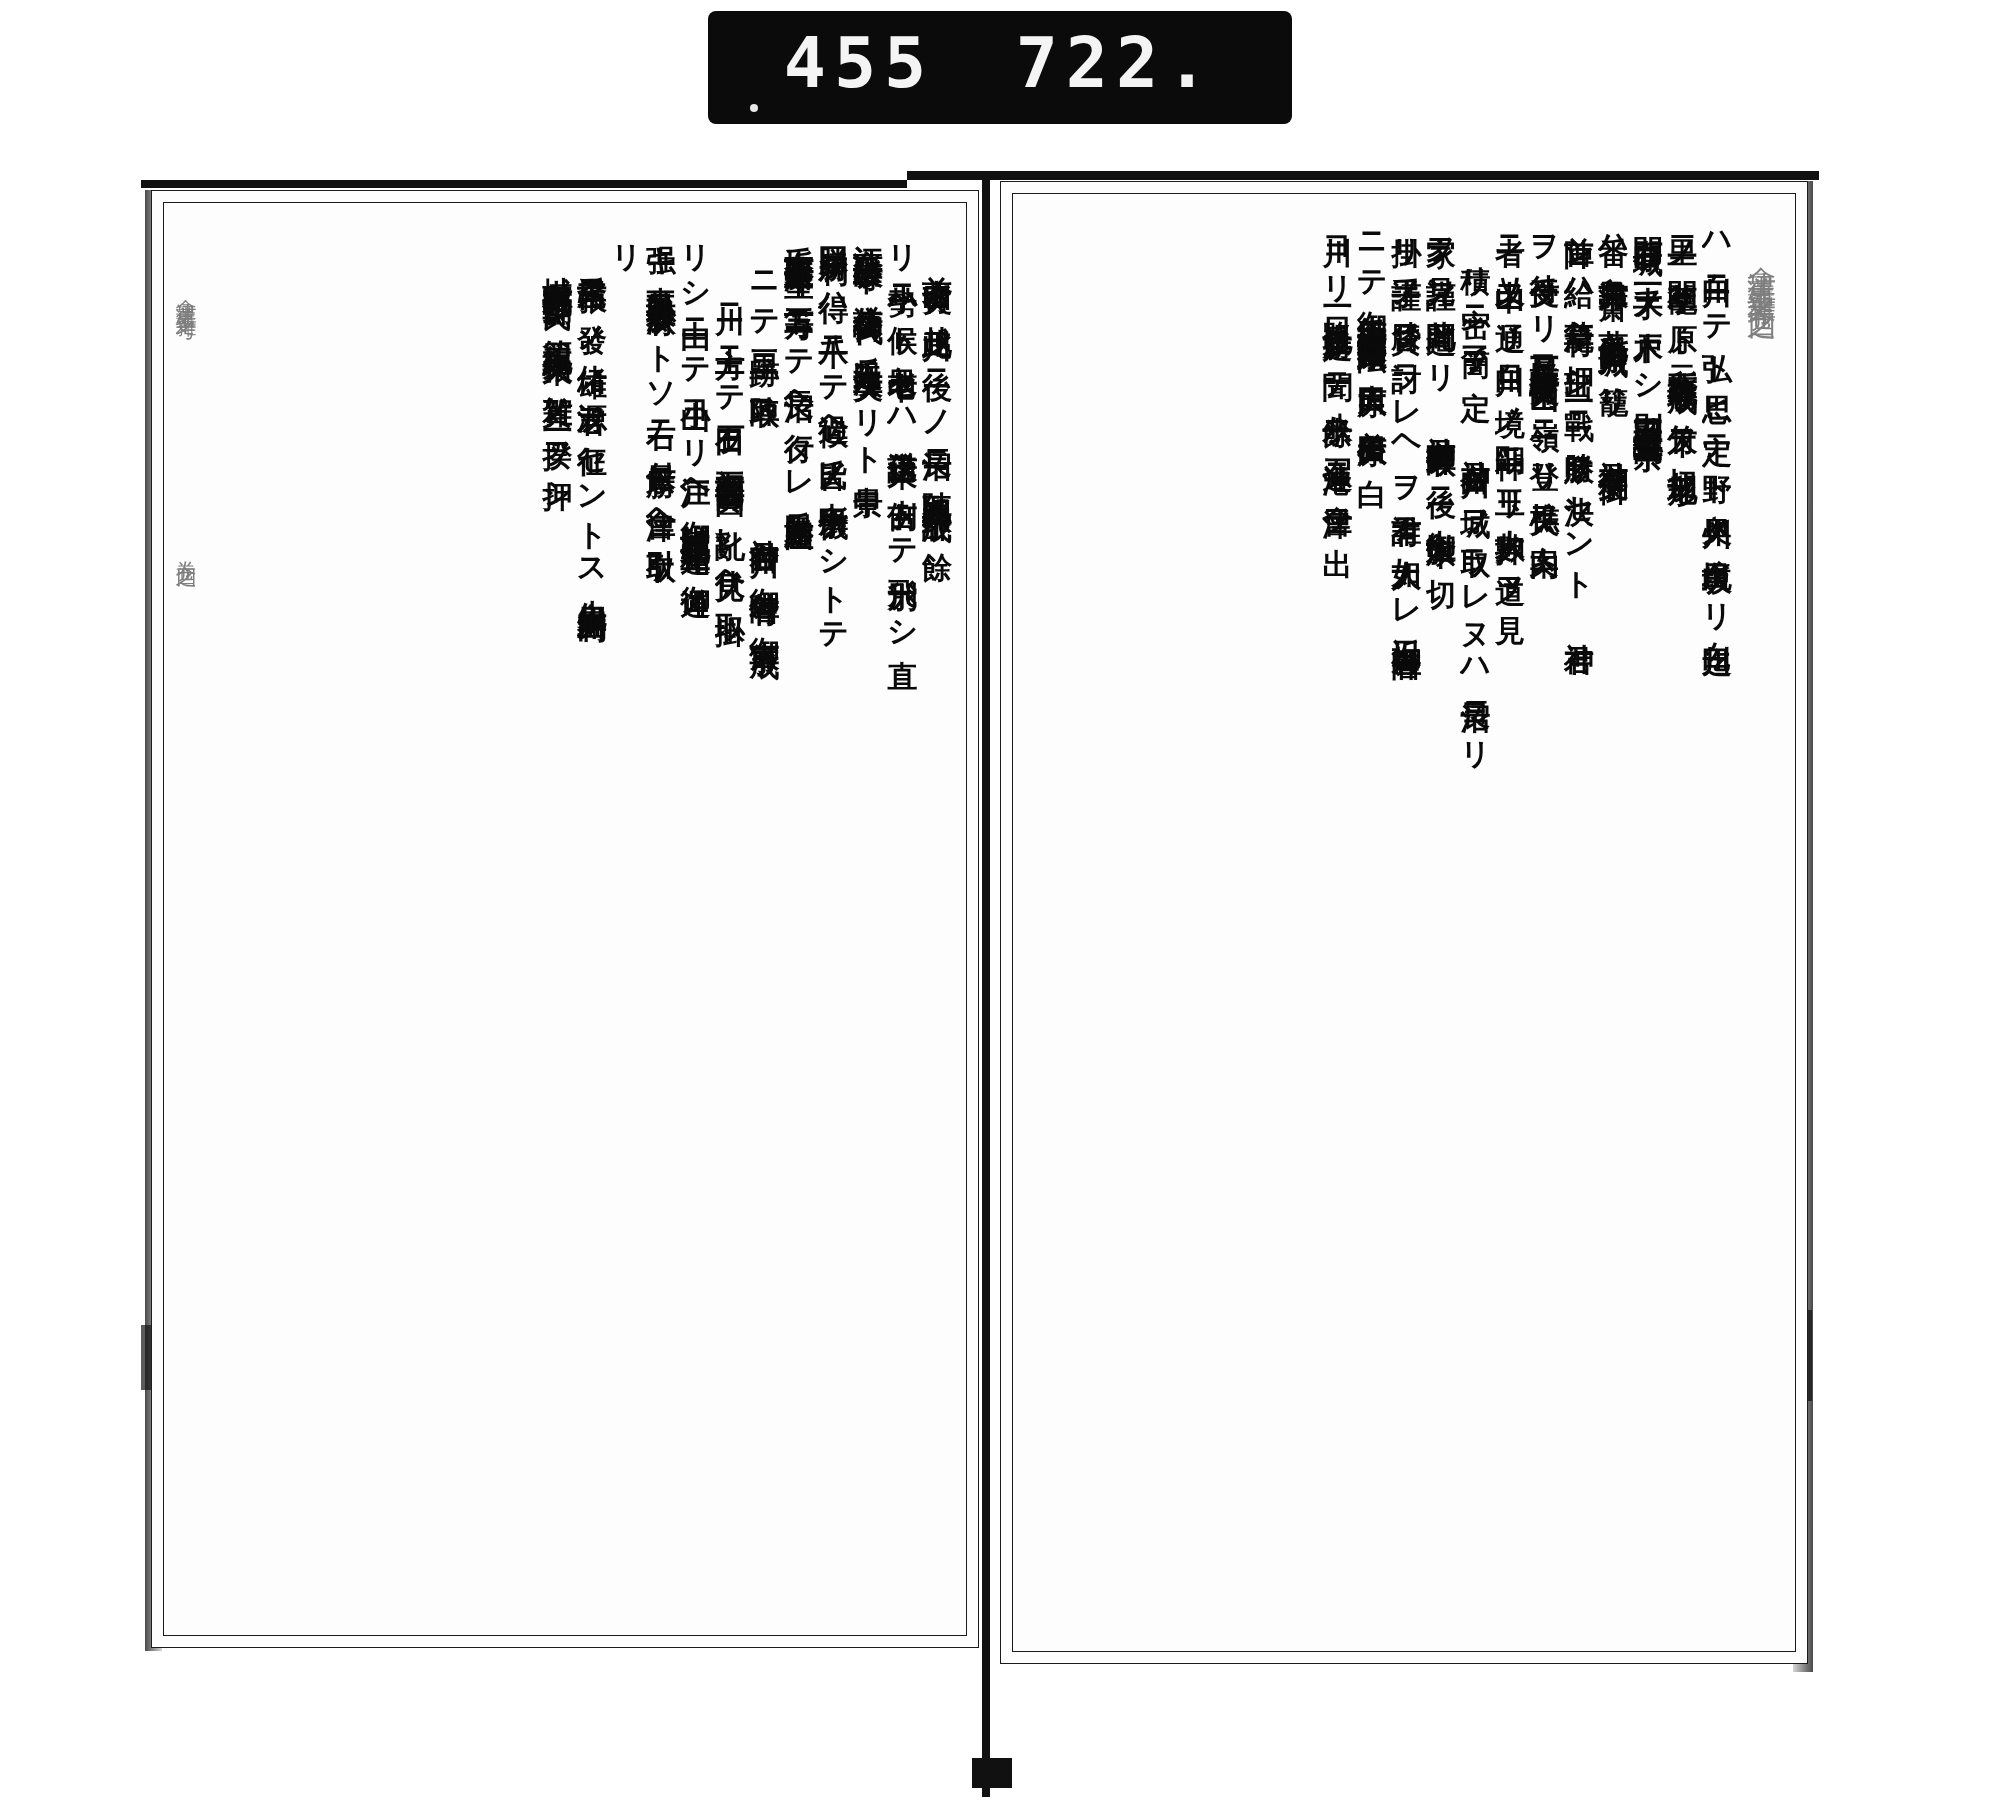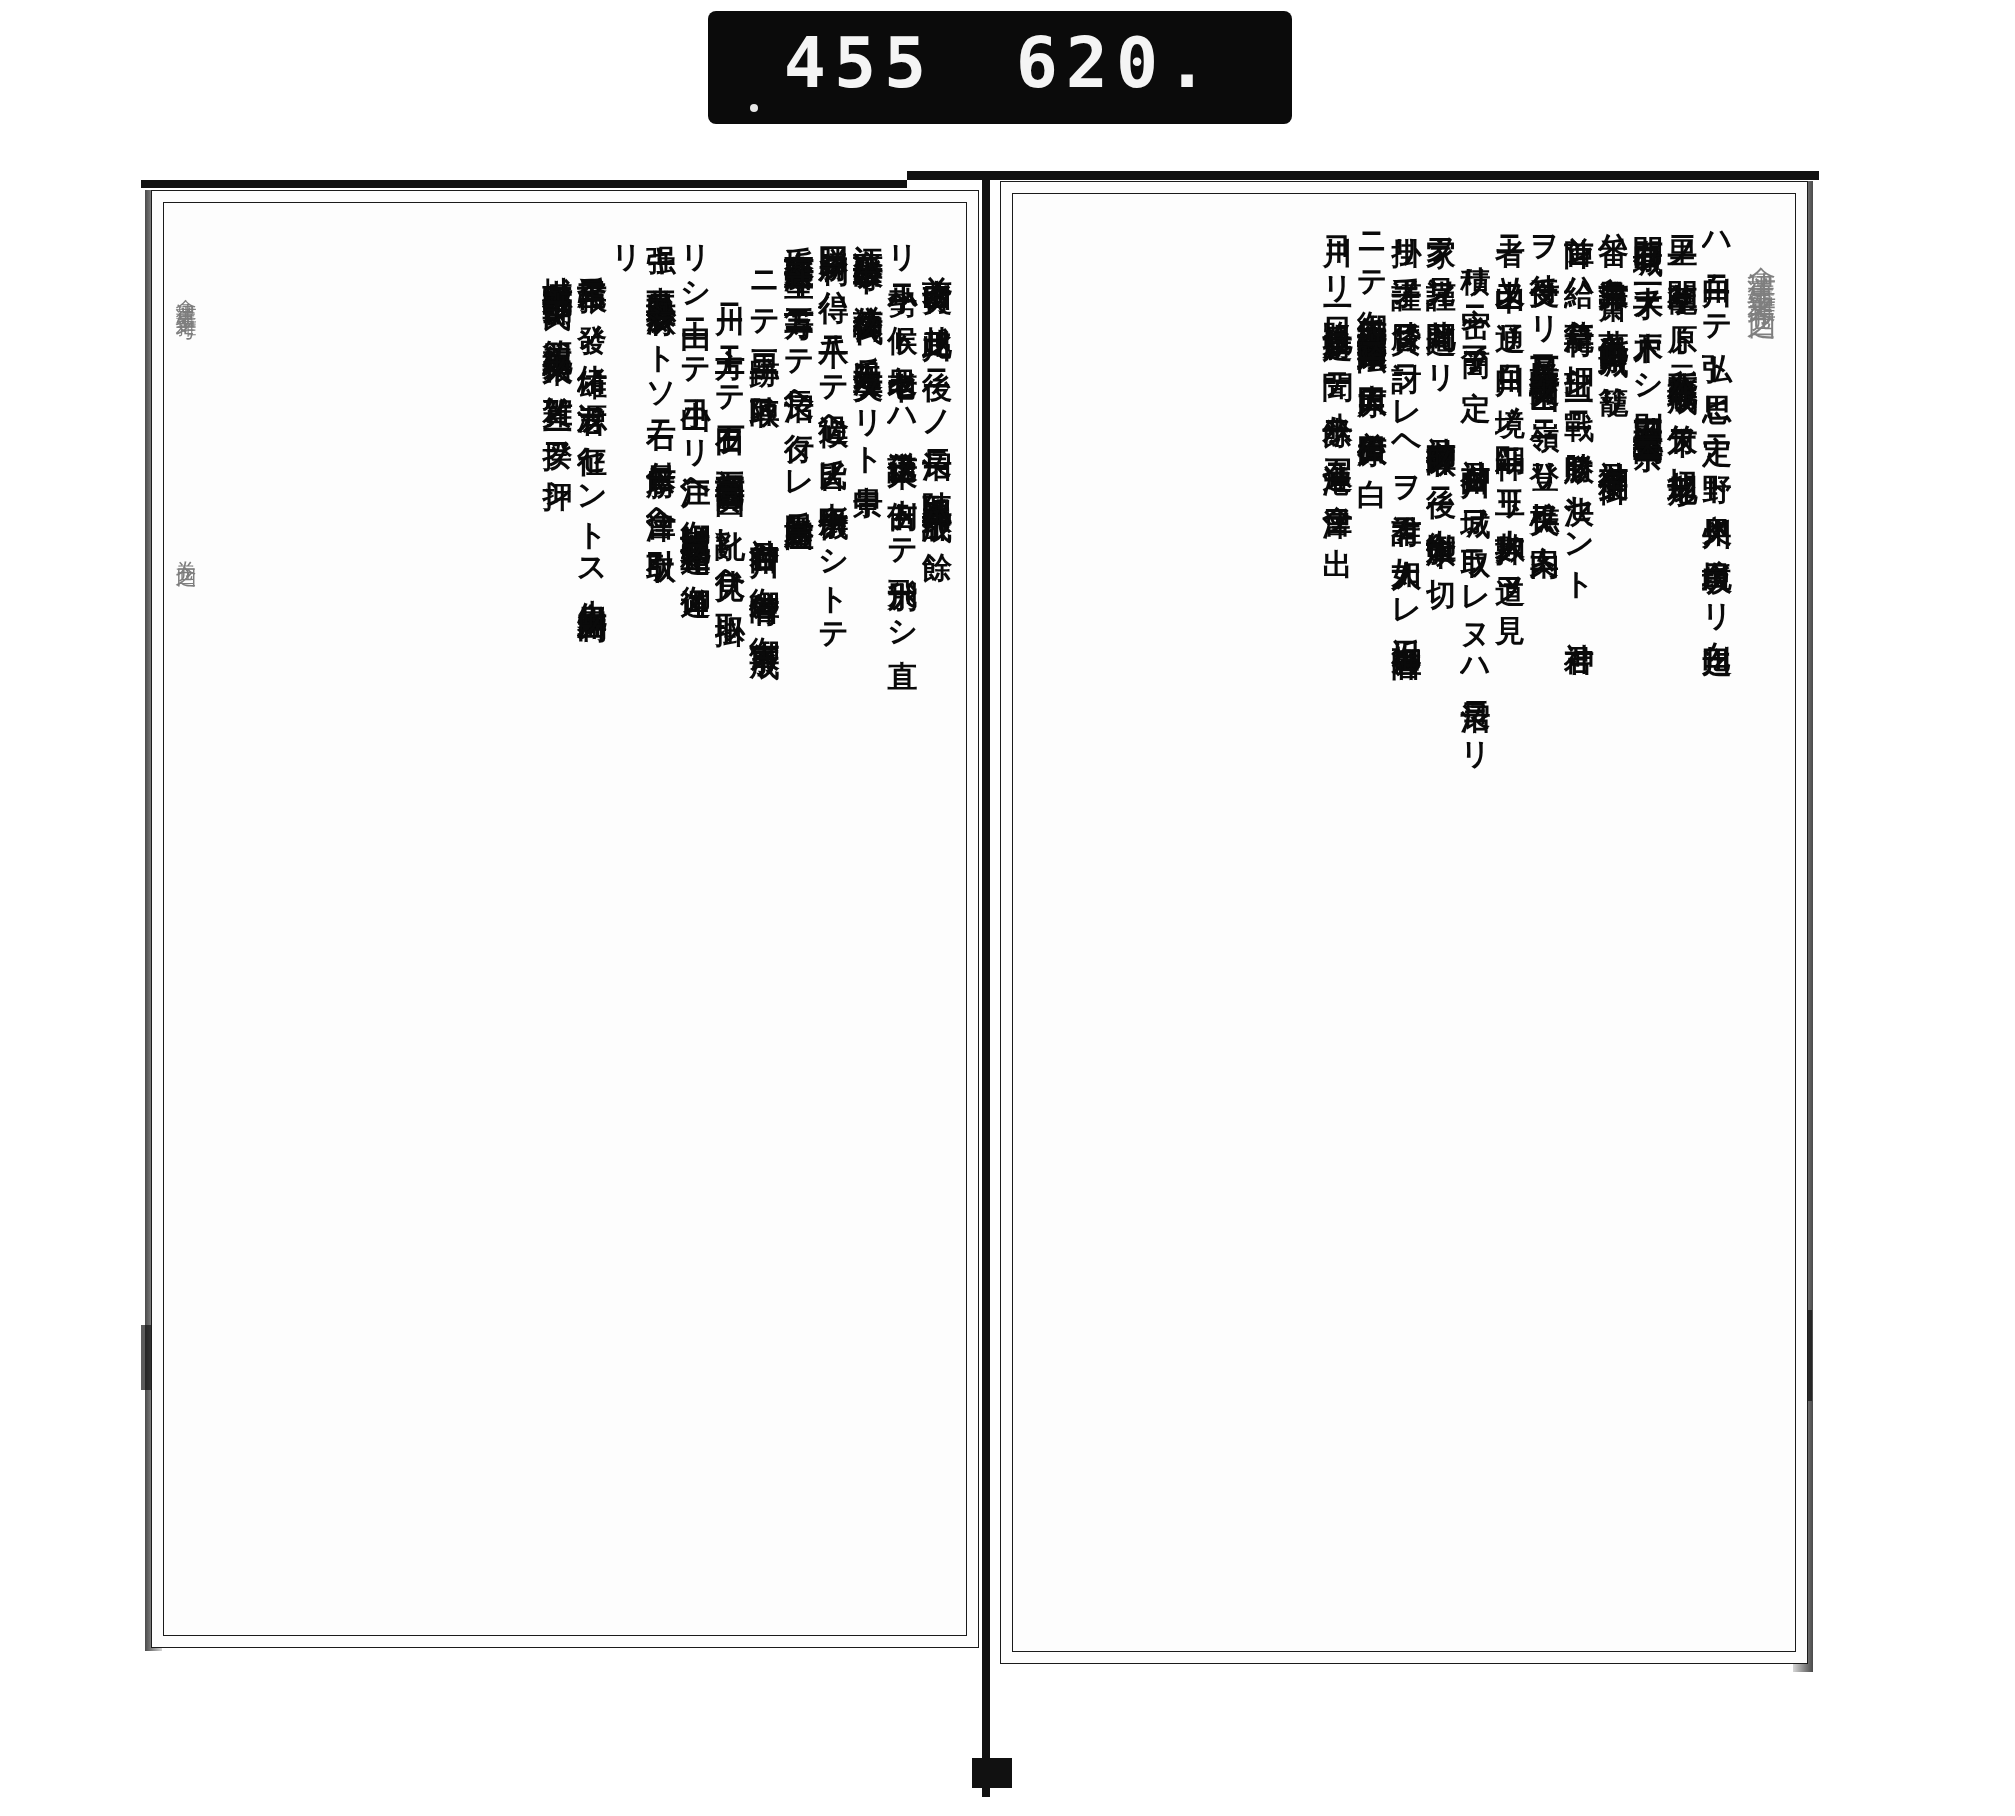--- a/index.html
+++ b/index.html
@@ -151,21 +151,21 @@
     white-space: nowrap;
     position: absolute;
   }
 </style>
 </head>
 <body>
 
 <div id="frame-counter">
   <div class="digits">
     <span>455</span>
-    <span>620.</span>
+    <span>722.</span>
   </div>
   <div class="dot"></div>
 </div>
 
 <div id="scan">
 
   <div class="top-rule" style="left:141px;  top:29px;  width:766px; height:8px;"></div>
   <div class="top-rule" style="left:907px; top:20px;  width:912px; height:9px;"></div>
   <div class="v-rule" style="left:982px; top:29px;  width:8px;  height:1617px;"></div>
   <div class="v-rule" style="left:972px; top:1607px;width:40px;  height:30px;"></div>

